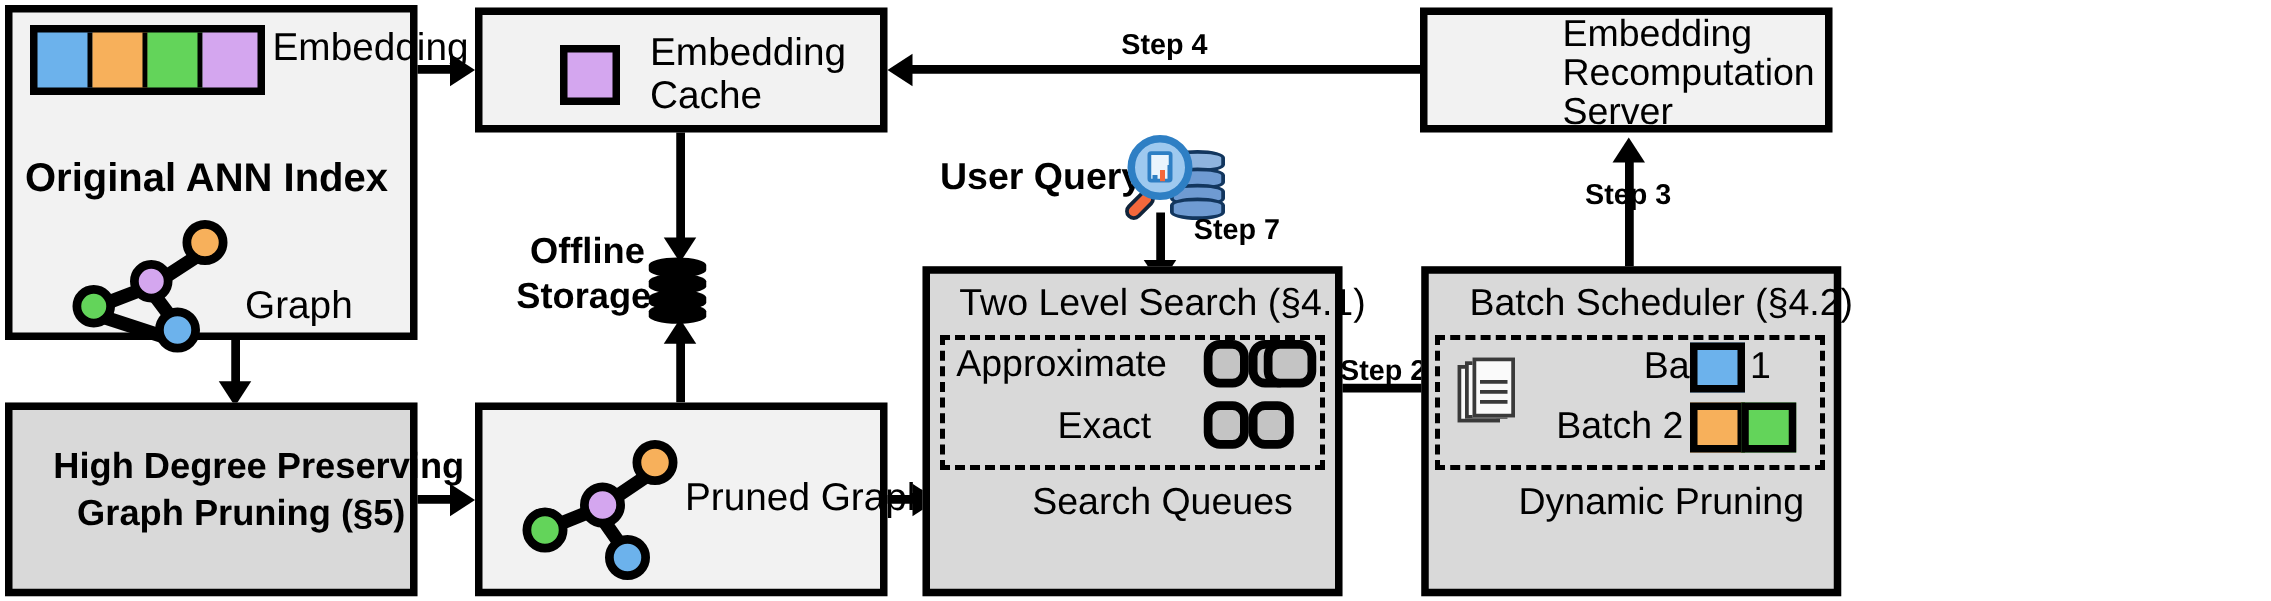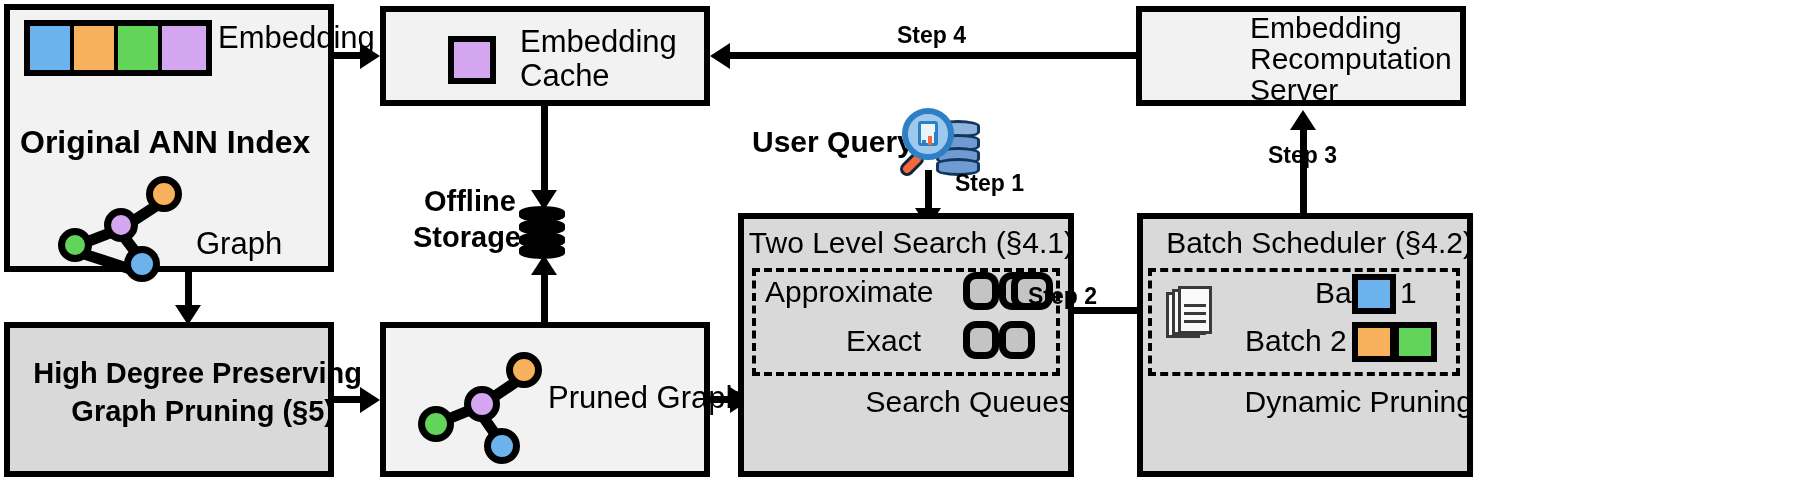--- a/index.html
+++ b/index.html
@@ -6,21 +6,21 @@
   body{width:1817px;height:481px;position:relative;overflow:hidden;
        font-family:"Liberation Sans","DejaVu Sans",sans-serif;color:#000;}
   .stage{position:absolute;left:0;top:0;width:1817px;height:481px;}
 
   
   .box{position:absolute;box-sizing:border-box;border:6px solid #000;background:#f2f2f2;}
   .box.gray{background:#d9d9d9;}
   .lbl{position:absolute;white-space:nowrap;line-height:1.05;}
   .ttl{font-size:31px;}
   .bold{font-weight:bold;}
-  .ctr{text-align:right;}
+  .ctr{text-align:center;padding-left:24px;}
 
   
   .hline{position:absolute;background:#000;height:7px;}
   .vline{position:absolute;background:#000;width:7px;}
   .ar-r{position:absolute;width:0;height:0;border-top:13px solid transparent;
         border-bottom:13px solid transparent;border-left:20px solid #000;}
   .ar-l{position:absolute;width:0;height:0;border-top:13px solid transparent;
         border-bottom:13px solid transparent;border-right:20px solid #000;}
   .ar-d{position:absolute;width:0;height:0;border-left:13px solid transparent;
         border-right:13px solid transparent;border-top:20px solid #000;}
@@ -171,42 +171,42 @@
 
     <div class="lens" style="left:2px;top:4px;width:52px;height:52px;background:#9ec9ef;border:6px solid #2e7fc4;"></div>
     <div class="lens" style="left:18px;top:17px;width:20px;height:25px;background:#eaf4fd;border:3px solid #2e7fc4;border-radius:3px;"></div>
     <div class="docline" style="left:22px;top:36px;width:4px;height:5px;background:#2e7fc4;"></div>
     <div class="docline" style="left:28px;top:32px;width:4px;height:9px;background:#f4683c;"></div>
     <div class="docline" style="left:34px;top:28px;width:3px;height:13px;background:#2e7fc4;"></div>
   </div>
 
   <div class="vline" style="left:925px;top:170px;height:44px;"></div>
   <div class="ar-d" style="left:915px;top:208px;"></div>
-  <div class="steplbl" style="left:955px;top:170px;">Step 1</div>
+  <div class="steplbl" style="left:955px;top:170px;">Step 7</div>
 
   <div class="box gray" style="left:738px;top:213px;width:336px;height:264px;">
   </div>
   <div class="lbl ttl ctr" style="left:738px;top:227px;width:336px;font-size:30px;">Two Level Search (§4.1)</div>
 
   <div class="dash" style="left:752px;top:268px;width:308px;height:108px;"></div>
 
   <div class="lbl ttl" style="left:765px;top:276px;font-size:30px;">Approximate</div>
   <div class="slot" style="left:963px;top:272px;width:36px;height:38px;"></div>
   <div class="slot" style="left:999px;top:272px;width:36px;height:38px;"></div>
   <div class="slot" style="left:1011px;top:272px;width:42px;height:38px;"></div>
 
   <div class="lbl ttl" style="left:846px;top:325px;font-size:30px;">Exact</div>
   <div class="slot" style="left:963px;top:321px;width:36px;height:38px;"></div>
   <div class="slot" style="left:999px;top:321px;width:36px;height:38px;"></div>
 
   <div class="lbl ttl ctr" style="left:738px;top:386px;width:336px;font-size:30px;">Search Queues</div>
 
   <div class="hline" style="left:1074px;top:307px;width:72px;"></div>
   <div class="ar-r" style="left:1140px;top:298px;"></div>
-  <div class="steplbl" style="left:1028px;top:283px;">Step 2</div>
+  <div class="steplbl" style="left:1072px;top:283px;">Step 2</div>
 
   <div class="box gray" style="left:1137px;top:213px;width:336px;height:264px;">
   </div>
   <div class="lbl ttl ctr" style="left:1137px;top:227px;width:336px;font-size:30px;">Batch Scheduler (§4.2)</div>
 
   <div class="dash" style="left:1148px;top:268px;width:312px;height:108px;"></div>
 
   <div class="docs" style="left:1166px;top:286px;width:54px;height:66px;">
     <div class="doc" style="left:0;top:6px;width:34px;height:46px;"></div>
     <div class="doc" style="left:6px;top:3px;width:34px;height:46px;"></div>

